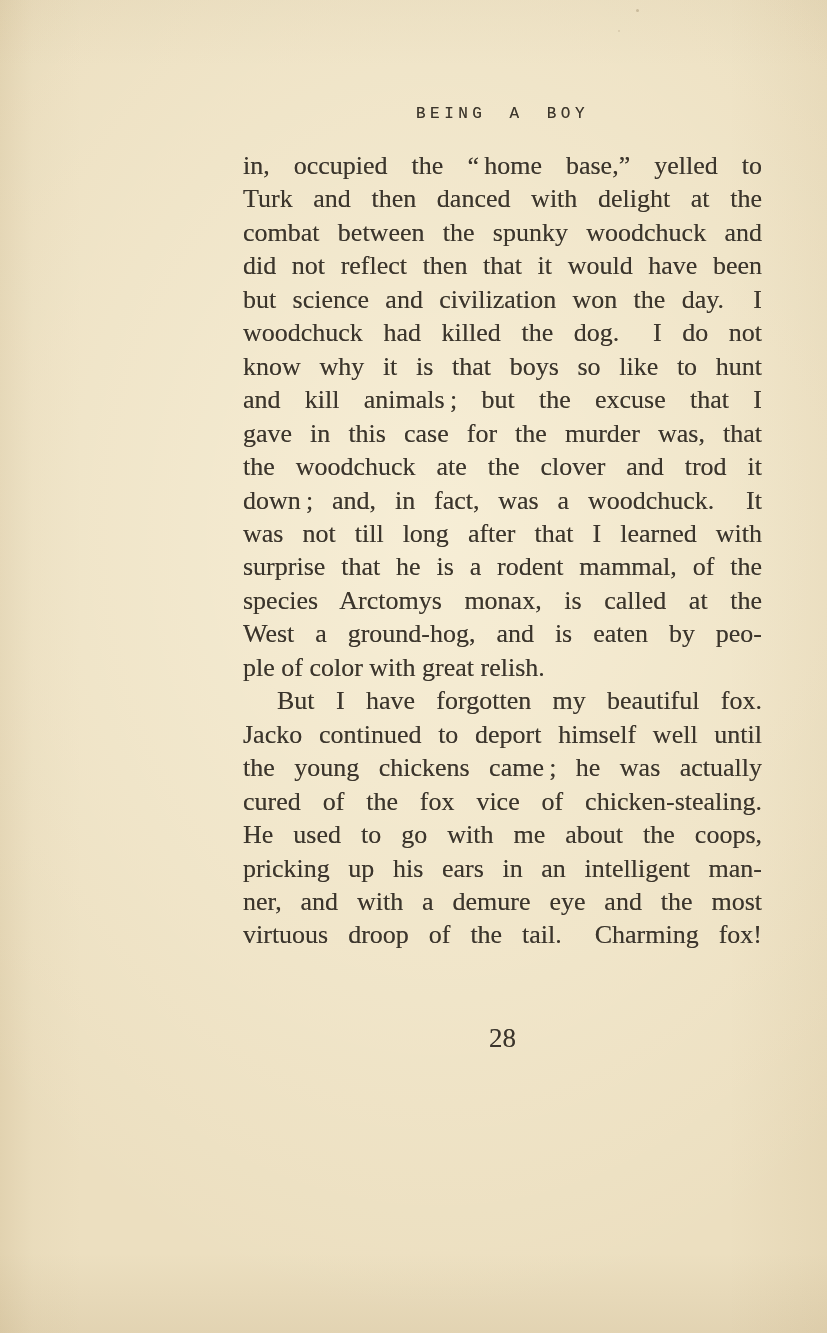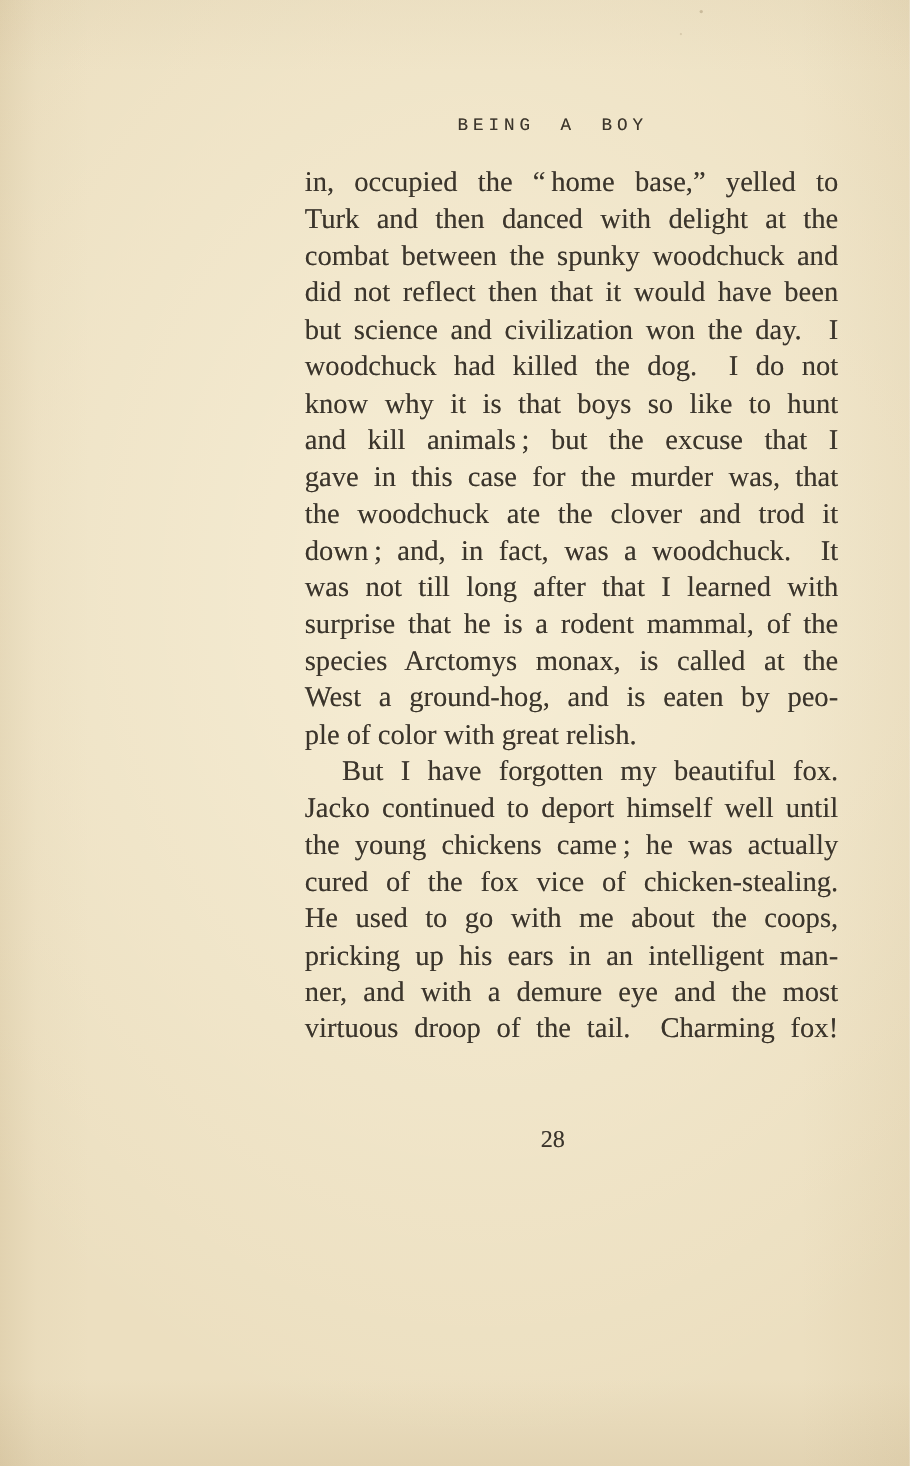--- a/index.html
+++ b/index.html
@@ -51,37 +51,36 @@
     top: 149px;
     width: 519px;
     font-size: 26px;
     line-height: 33.45px;
     color: #3b352c;
     text-shadow: 0 0 0.4px rgba(59,53,44,0.55);
   }
   .line {
     text-align: justify;
     text-align-last: justify;
-    margin-left: 34px;
   }
   .line.last {
     text-align-last: left;
   }
   .line.indent {
     text-indent: 34px;
   }
   .italic {
   }
   .page-number {
     position: absolute;
     left: 243px;
     top: 1023px;
     width: 519px;
     text-align: center;
-    font-size: 22px;
+    font-size: 27px;
     color: #3b352c;
     text-shadow: 0 0 0.4px rgba(59,53,44,0.55);
   }
 </style>
 </head>
 <body>
 
 <div class="page">
   <div class="speck s1"></div>
   <div class="speck s2"></div>

